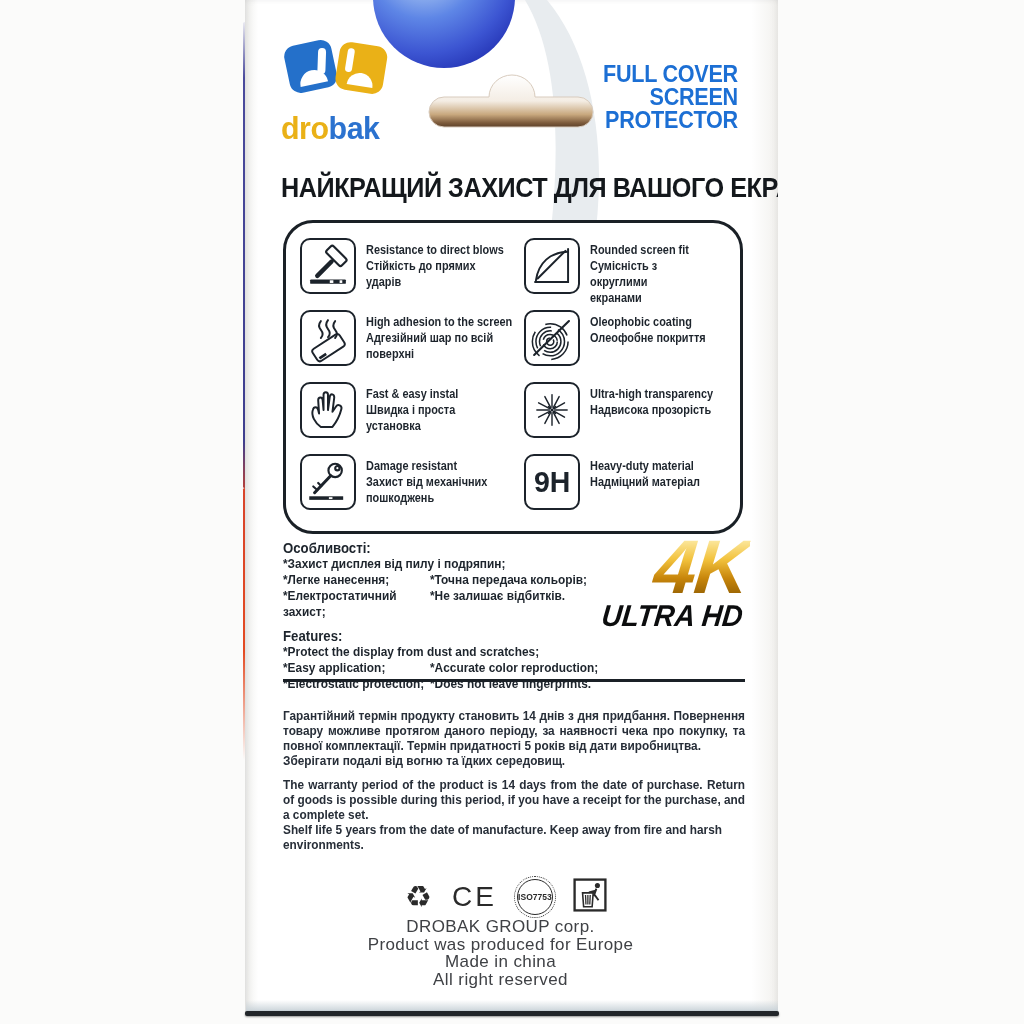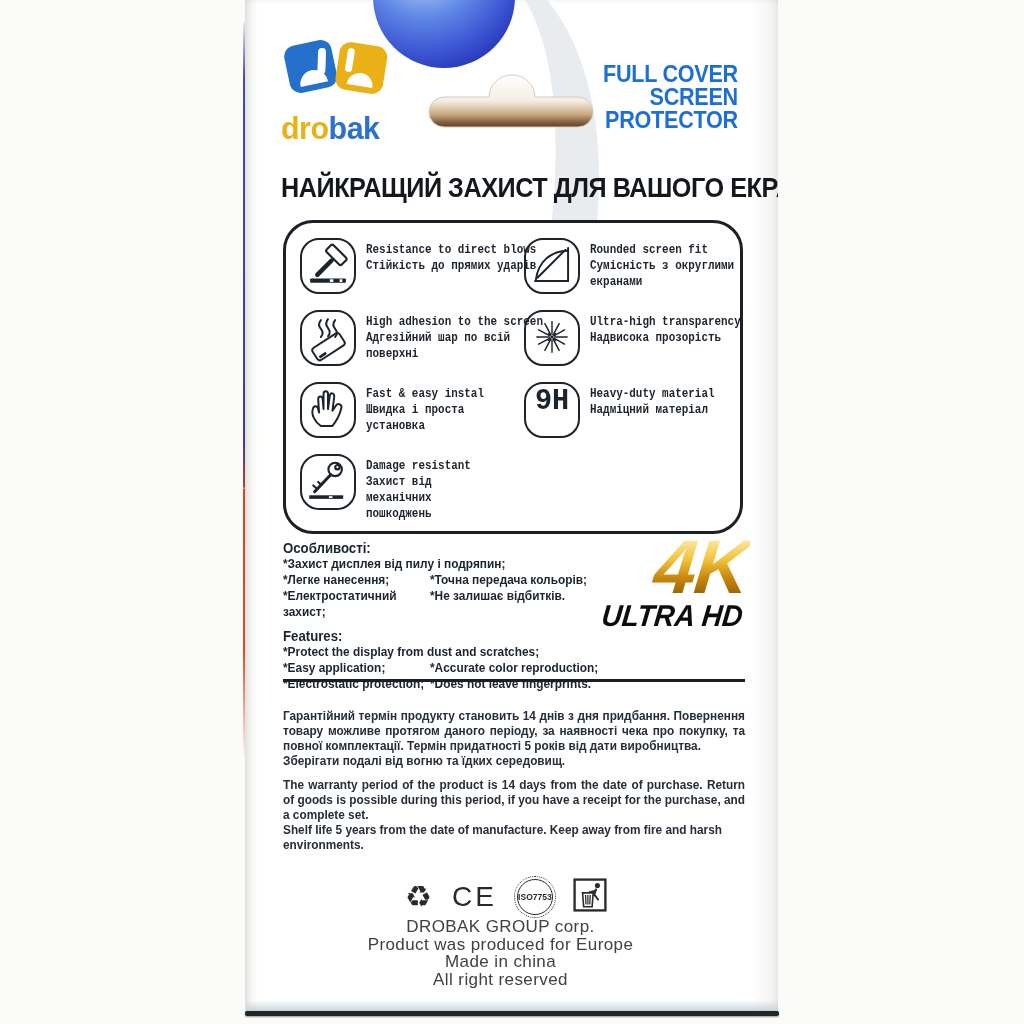--- a/index.html
+++ b/index.html
@@ -34,26 +34,26 @@
              letter-spacing:-.5px;transform:scaleX(.95);transform-origin:0 0;white-space:nowrap;}
   .logo-text .dro{color:#eab117;}
   .logo-text .bak{color:#2b72cf;}
   .tagline{position:absolute;right:40px;top:62px;text-align:right;color:#1c6fd4;
            font-size:24px;font-weight:700;line-height:23px;letter-spacing:-.3px;
            transform:scaleX(.9);transform-origin:100% 0;white-space:nowrap;}
   .heading{position:absolute;left:36px;top:172px;font-size:28px;font-weight:700;color:#14181c;
            letter-spacing:-.5px;transform:scaleX(.9);transform-origin:0 0;white-space:nowrap;}
   
   .featbox{position:absolute;left:38px;top:220px;width:460px;height:314px;box-sizing:border-box;
-           border:3px solid #1a2026;border-radius:30px;background:#fff;font-family:Liberation Mono, monospace;}
+           border:3px solid #1a2026;border-radius:30px;background:#fff;}
   .feat-grid{display:grid;grid-template-columns:224px 1fr;grid-auto-flow:column;
              grid-template-rows:repeat(4,72px);padding:15px 0 0 14px;}
   .feat-item{display:flex;align-items:flex-start;gap:10px;}
   .feat-icon{flex:none;width:56px;height:56px;box-sizing:border-box;border:2.5px solid #1c232b;
-             border-radius:19px;background:#fff;display:flex;justify-content:center;}
+             border-radius:10px;background:#fff;display:flex;align-items:center;justify-content:center;}
   .feat-text{padding-top:4px;color:#1d242c;font-weight:700;font-size:13px;line-height:16px;
              transform:scaleX(.84);transform-origin:0 0;white-space:nowrap;}
   .feat-text .ua{white-space:pre-line;}
   .nineh{font-size:30px;font-weight:700;color:#1c232b;transform:scaleX(.95);}
   
   .lists{position:absolute;left:38px;top:540px;width:470px;color:#1d242c;font-weight:700;
          font-size:13.5px;line-height:16px;transform:scaleX(.88);transform-origin:0 0;}
   .lists .ltitle{font-size:15px;}
   .lrow{display:grid;grid-template-columns:167px auto;}
   .lgap{height:8px;}
@@ -218,20 +218,36 @@
               <line x1="12" y1="42" x2="43" y2="11"></line>
             </svg>
           </div>
           <div class="feat-text">
             <div class="en">Rounded screen fit</div>
             <div class="ua">Сумісність з округлими
 екранами</div>
           </div>
         </div>
 
+        <div class="feat-item">
+          <div class="feat-icon">
+            <svg width="50" height="50" viewBox="0 0 56 56" fill="none" stroke="#1c232b" stroke-width="1.7">
+              <circle cx="26" cy="32" r="4" stroke-dasharray="18 4"></circle>
+              <circle cx="26" cy="32" r="8" stroke-dasharray="22 5"></circle>
+              <circle cx="26" cy="32" r="12" stroke-dasharray="26 6"></circle>
+              <circle cx="26" cy="32" r="16" stroke-dasharray="34 8"></circle>
+              <circle cx="26" cy="32" r="20" stroke-dasharray="30 14"></circle>
+              <line x1="8" y1="47" x2="47" y2="9" stroke-width="2.4" stroke-linecap="round"></line>
+            </svg>
+          </div>
+          <div class="feat-text">
+            <div class="en">Oleophobic coating</div>
+            <div class="ua">Олеофобне покриття</div>
+          </div>
+        </div>
 
         <div class="feat-item">
           <div class="feat-icon">
             <svg width="50" height="50" viewBox="0 0 56 56" fill="none" stroke="#1c232b" stroke-width="1.6" stroke-linecap="round">
               <line x1="31" y1="28" x2="45" y2="28"></line>
                 <line x1="30.6" y1="26.5" x2="42" y2="20"></line>
               <line x1="29.5" y1="25.4" x2="36" y2="13"></line>
                 <line x1="28" y1="25" x2="28" y2="11"></line>
               <line x1="26.5" y1="25.4" x2="20" y2="13"></line>
                 <line x1="25.4" y1="26.5" x2="13" y2="20"></line>

